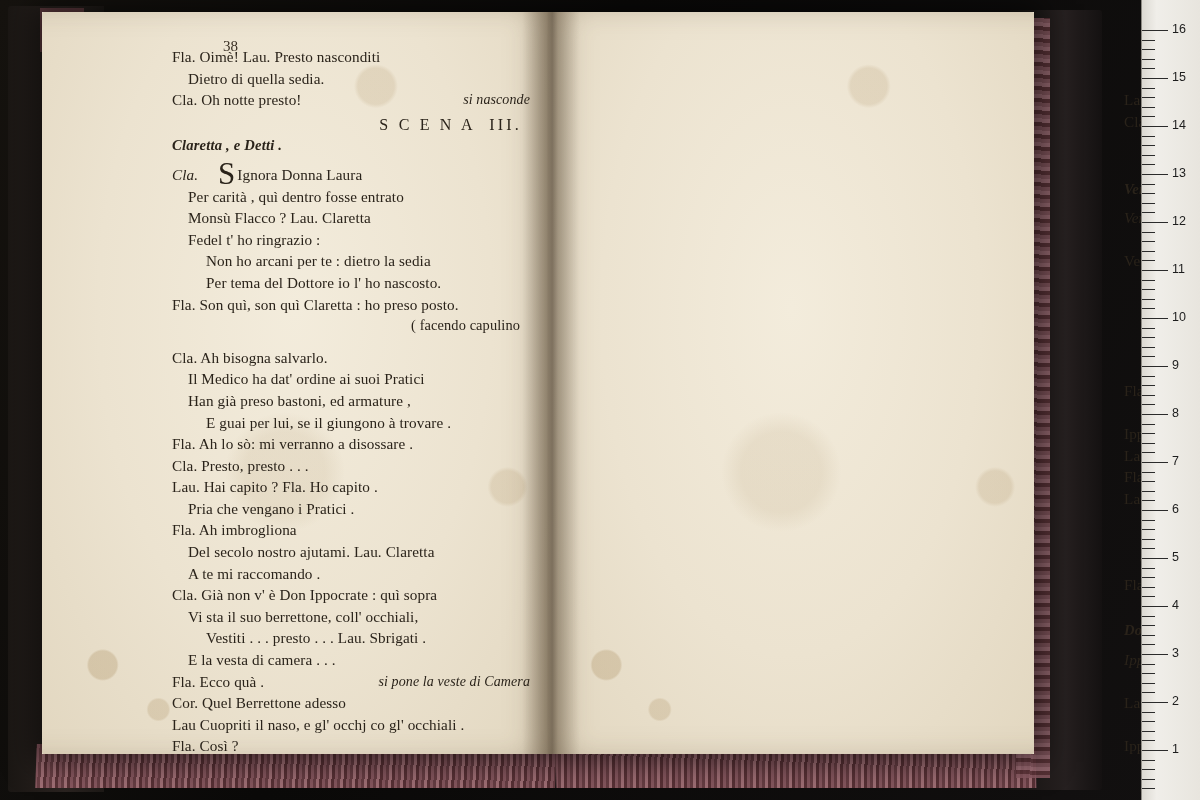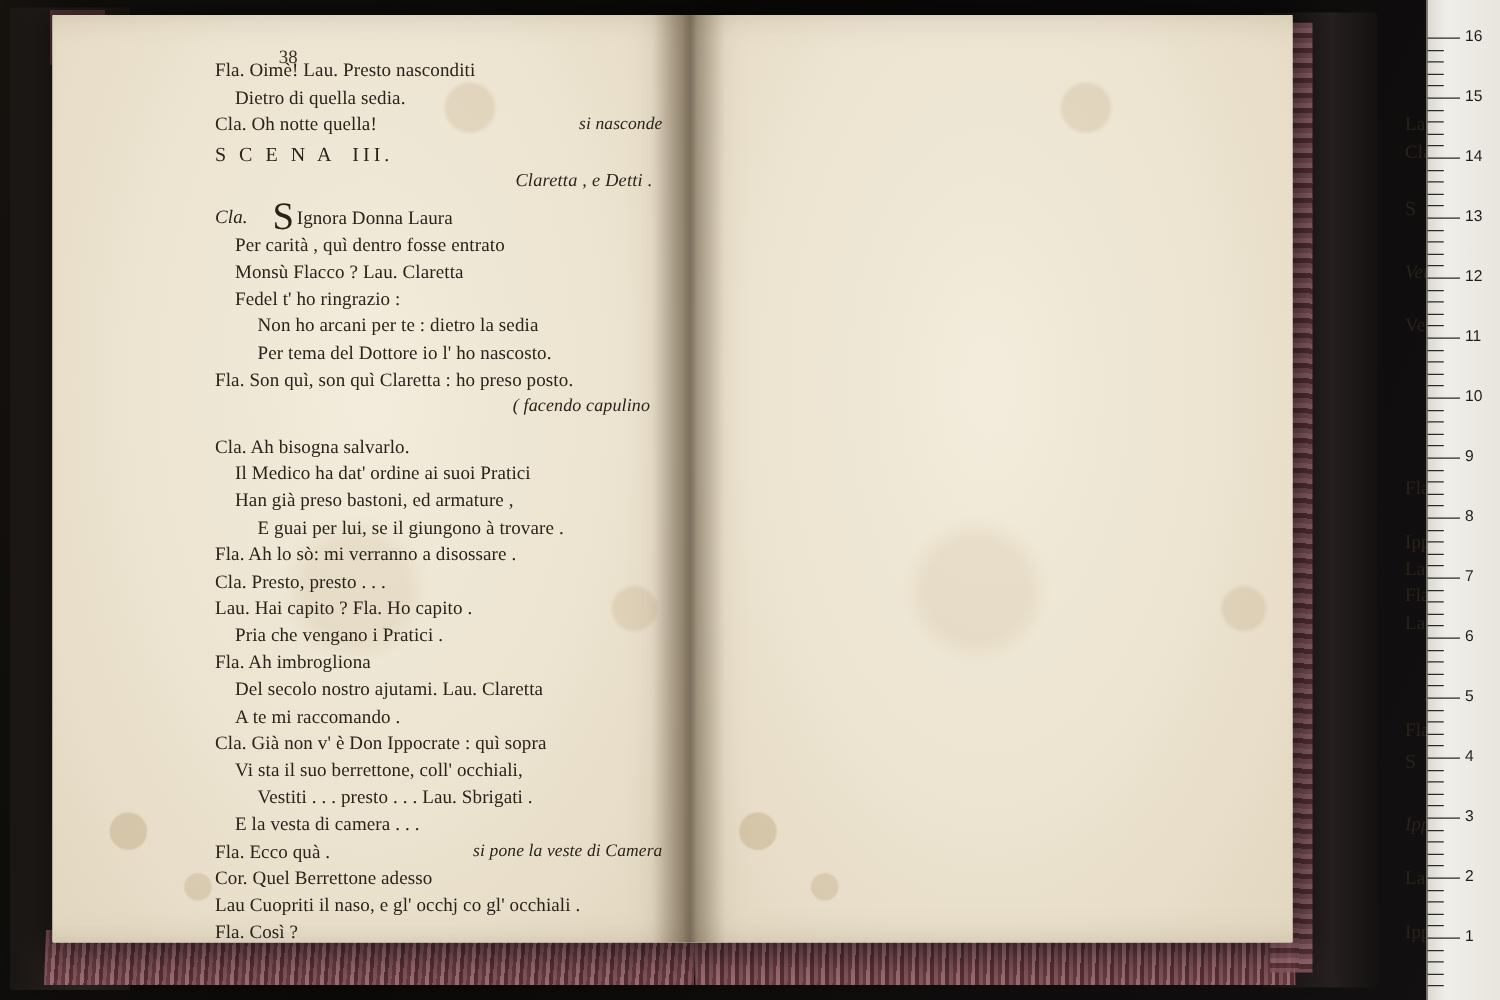--- a/index.html
+++ b/index.html
@@ -130,48 +130,48 @@
     color: #3a3024;
     font-family: "Liberation Serif", serif;
   }
   .folio-left { left: 181px; }
 
   .line { white-space: pre-wrap; position: relative; }
   .ind1 { padding-left: 16px; }
   .ind2 { padding-left: 34px; }
   .sp { font-style: italic; }
   .scene-head {
-    text-align: left;
+    text-align: right;
     letter-spacing: 3.2px;
     font-size: 16px;
     margin-top: 3px;
   }
   .scene-sub {
-    text-align: right;
+    text-align: left;
     font-style: italic;
     font-size: 14.6px;
     letter-spacing: .2px;
+    font-weight: bold;
   }
   .stage {
     position: absolute;
     right: -8px;
     font-style: italic;
     font-size: 14px;
     white-space: nowrap;
   }
   .stage-inline {
     display:block;
     text-align: right;
-    font-style: italic;
     font-size: 14.4px;
     padding-right: 2px;
   }
   .dropcap-line {
     display: flex;
-    align-items: center;
+    align-items: flex-end;
     gap: 2px;
   }
   .dropcap {
     font-size: 31px;
     line-height: 28px;
     font-family: "Liberation Serif", serif;
     position: relative;
     top: 2px;
   }
   .blankline { height: 10px; }
@@ -214,21 +214,21 @@
   <div class="marble marble-bottom-right"></div>
   <div class="marble marble-right-edge"></div>
 
   <div class="book">
     <div class="page page-left">
       <div class="foxing"></div>
       <div class="folio folio-left">38</div>
       <div class="col col-left" id="col-left">
           <div class="line"><span>Fla. Oimè! Lau. Presto nasconditi</span></div>
           <div class="line ind1"><span>Dietro di quella sedia.</span></div>
-          <div class="line"><span>Cla. Oh notte quella!</span><span class="stage">si nasconde</span></div>
+          <div class="line"><span>Cla. Oh notte presto!</span><span class="stage">si nasconde</span></div>
           <div class="line scene-head">S C E N A  III.</div>
           <div class="line scene-sub">Claretta , e Detti .</div>
           <div class="line dropcap-line"><span class="sp" style="min-width: 44px; padding-top: 6px;">Cla.</span><span class="dropcap">S</span><span style="padding-top: 7px;">Ignora Donna Laura</span></div>
           <div class="line ind1"><span>Per carità , quì dentro fosse entrato</span></div>
           <div class="line ind1"><span>Monsù Flacco ? Lau. Claretta</span></div>
           <div class="line ind1"><span>Fedel t' ho ringrazio :</span></div>
           <div class="line ind2"><span>Non ho arcani per te : dietro la sedia</span></div>
           <div class="line ind2"><span>Per tema del Dottore io l' ho nascosto.</span></div>
           <div class="line"><span>Fla. Son quì, son quì Claretta : ho preso posto.</span></div>
           <div class="line stage-inline">( facendo capulino</div>

